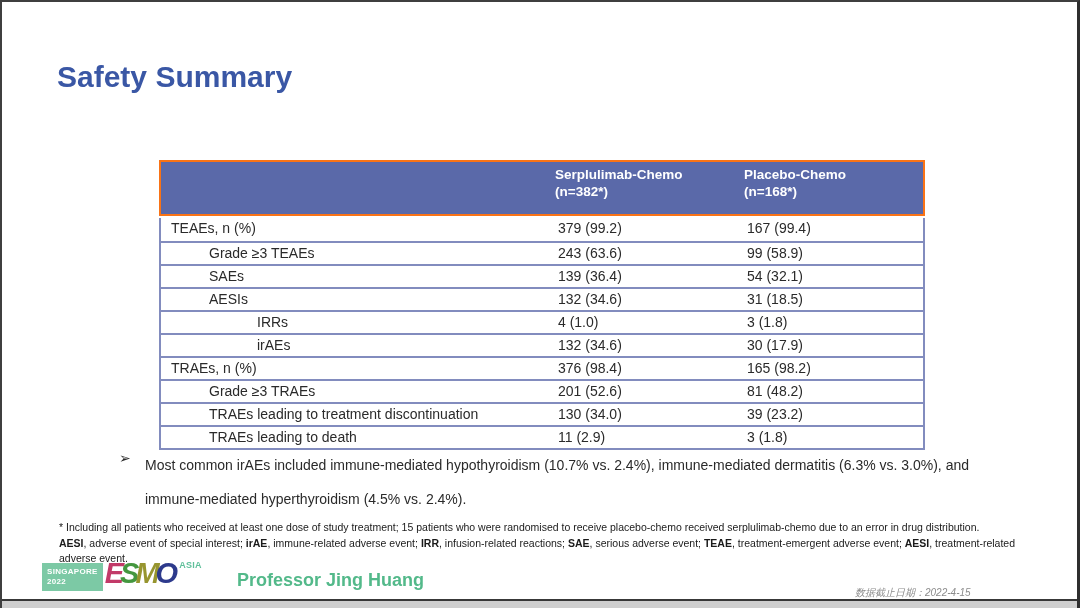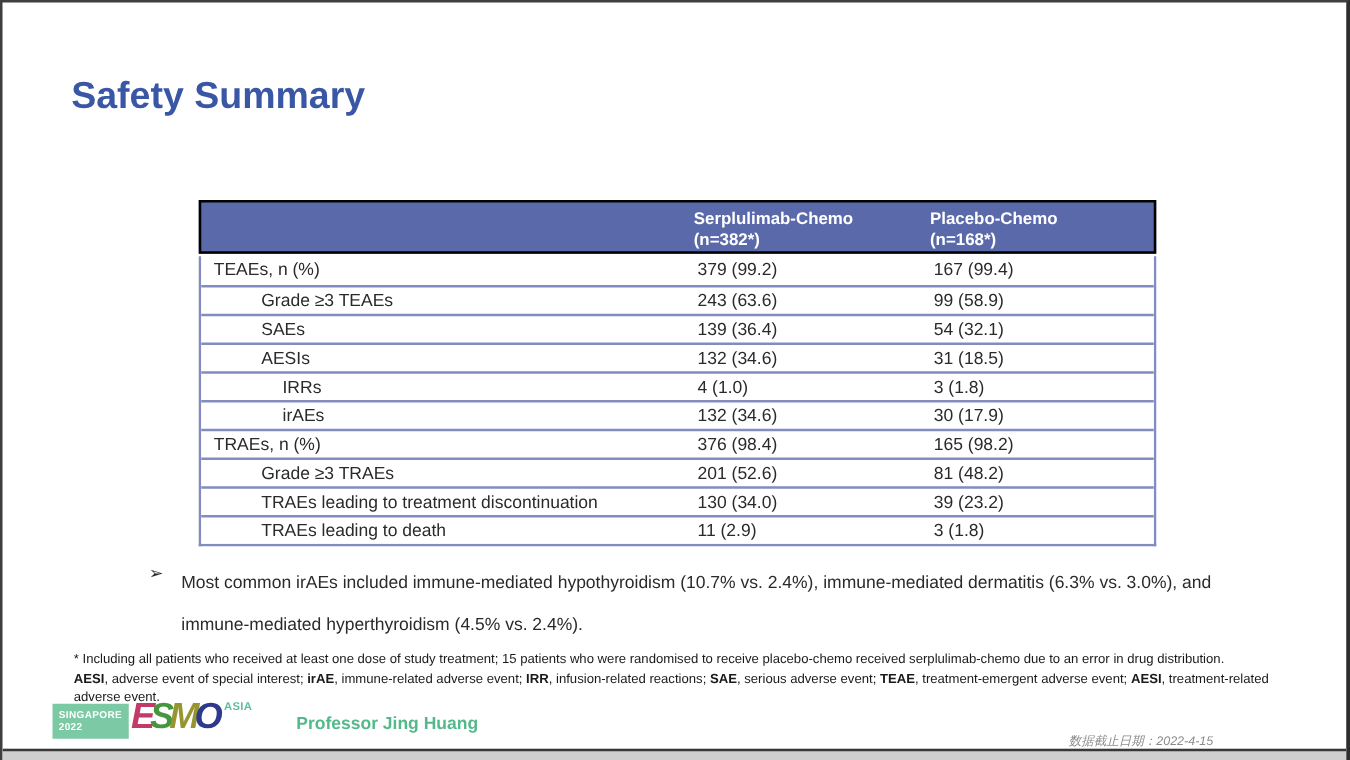--- a/index.html
+++ b/index.html
@@ -18,31 +18,31 @@
 
   .slide-title {
     position:absolute; left:55px; top:58px;
     font-size:30px; font-weight:bold; color:#3A57A5; letter-spacing:0px;
   }
 
   
   .safety-table { position:absolute; left:157px; top:158px; width:766px; }
   .t-grid { display:grid; grid-template-columns:391px 189px 1fr; }
   .t-header {
-    background:#5A69A9; color:#ffffff; height:43px;
-    border:2px solid #000000;
+    background:#5A69A9; color:#ffffff; height:56px;
+    border:2px solid #f97316;
   }
   .t-header .hcell { padding-top:4px; padding-left:3px; font-weight:bold; font-size:13.5px; line-height:17px; }
   .t-body { border:2px solid #828CBE; border-top:none; margin-top:2px; }
   .t-row { display:grid; grid-template-columns:391px 189px 1fr; height:23px; border-top:2px solid #828CBE; background:#ffffff; }
   .t-row:first-child { border-top:none; }
   .t-cell { font-size:14px; color:#2a2a2a; line-height:21px; white-space:nowrap; overflow:hidden; }
   .t-label.indent-0 { padding-left:10px; }
   .t-label.indent-1 { padding-left:48px; }
-  .t-label.indent-2 { padding-left:65px; }
+  .t-label.indent-2 { padding-left:96px; }
   .t-val { padding-left:6px; }
 
   
   .bullet-row { position:absolute; left:117px; top:446px; width:845px; }
   .bullet-marker { position:absolute; left:0; top:0; font-size:14px; color:#2a2a2a; line-height:20px; }
   .bullet-text { margin-left:26px; font-size:14px; color:#2a2a2a; line-height:34px; width:835px; }
 
   
   .footnotes { position:absolute; left:57px; top:518px; width:990px; color:#1a1a1a; }
   .fn-line { font-size:10.5px; line-height:15px; margin-bottom:0px; }
@@ -51,21 +51,21 @@
 
   
   .logo { position:absolute; left:40px; top:556px; display:flex; align-items:flex-start; }
   .logo-badge {
     background:#7CC9A5; color:#ffffff; font-size:8px; font-weight:bold;
     line-height:10px; padding:4px 5px 4px 5px; margin-top:5px; letter-spacing:0.3px;
   }
   .logo-esmo { font-size:29px; font-weight:800; letter-spacing:-4px; line-height:31px; margin-left:2px;font-style:italic; }
   .logo-asia { font-size:9px; font-weight:bold; color:#5FBF9A; margin-left:5px; margin-top:2px; letter-spacing:0.3px; }
 
-  .presenter { position:absolute; left:235px; top:568px; font-size:14px; font-weight:bold; color:#53B98A; }
+  .presenter { position:absolute; left:235px; top:568px; font-size:18px; font-weight:bold; color:#53B98A; }
   .copyright { position:absolute; left:519px; top:567px; font-size:11.5px; color:#7FD0A9; }
   .data-cutoff { position:absolute; left:853px; top:584px; font-size:10px; font-style:italic; color:#8C8C8C; }
 </style>
 </head>
 <body>
 
 <div class="screen">
 
   <div class="slide-title">Safety Summary</div>
 

